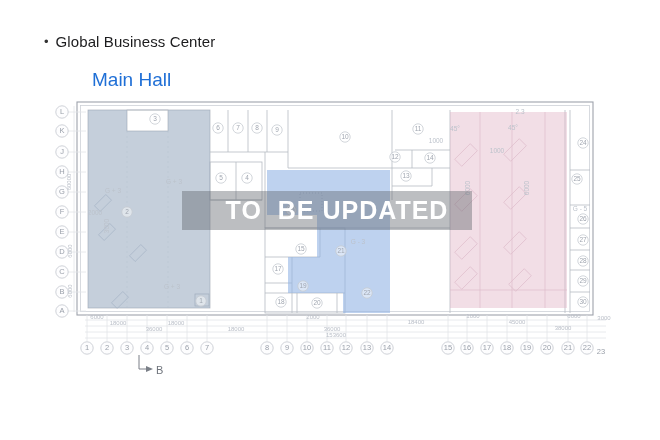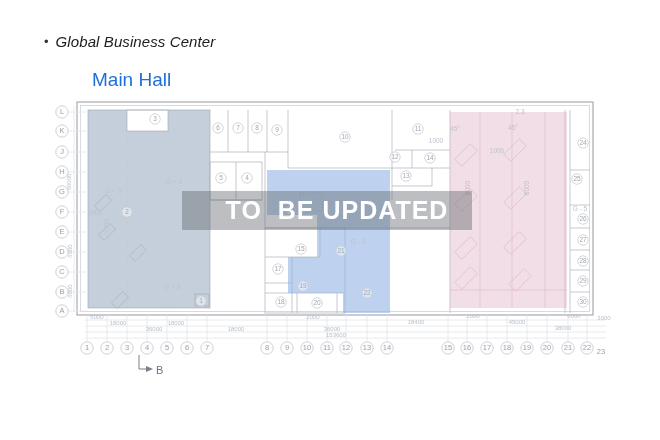--- a/index.html
+++ b/index.html
@@ -1,20 +1,20 @@
 <!DOCTYPE html>
 <html><head>
 <meta charset="utf-8">
 <style>
   html,body{margin:0;padding:0;background:#ffffff;}
   #stage{position:relative;width:660px;height:440px;background:#ffffff;overflow:hidden;
          font-family:"Liberation Sans","DejaVu Sans",sans-serif;}
   .hdr{position:absolute;left:44px;top:33px;display:flex;align-items:center;color:#1c1c1e;}
   .bullet{font-size:13px;color:#333;margin-right:7px;}
-  .title{font-size:15px;color:#1c1c1e;letter-spacing:.1px;font-style:italic;}
+  .title{font-size:15px;color:#1c1c1e;letter-spacing:.1px;}
   .sub{position:absolute;left:84px;top:69px;font-size:19px;color:#1f6fd6;cursor:pointer;}
   #plan-svg{position:absolute;left:0;top:0;}
   .wm-band{position:absolute;left:182px;top:191px;width:290px;height:39px;
            background:rgba(95,100,108,.42);display:flex;align-items:center;justify-content:center;
            padding-left:20px;box-sizing:border-box;}
   .wm-text{white-space:pre;font-weight:700;font-size:25px;letter-spacing:1px;
            color:rgba(255,255,255,.96);}
   
   .w-outer{stroke:#9ea3ac;stroke-width:1.1;fill:none;}
   .w-inner{stroke:#ced1d7;stroke-width:.8;fill:none;}

